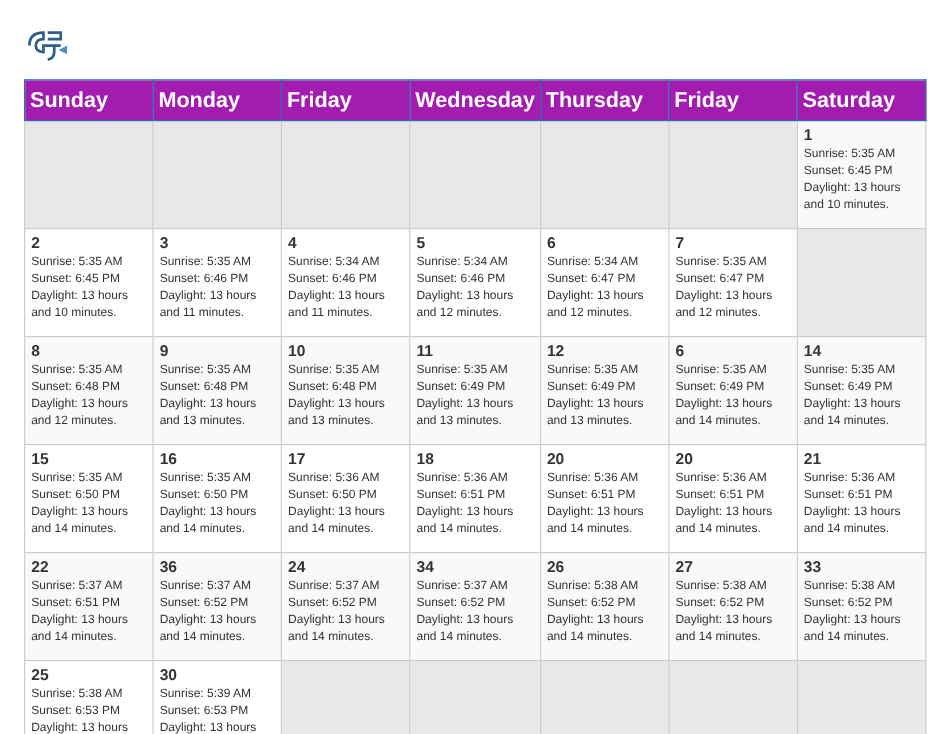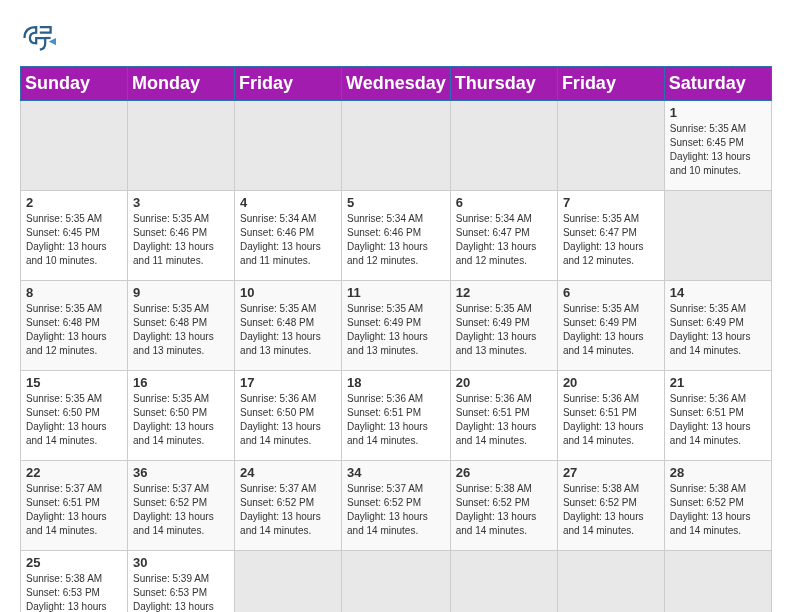--- a/index.html
+++ b/index.html
@@ -243,21 +243,21 @@
       </td>
         <td>
         <span class="day-num">26</span>
         <span class="day-info">Sunrise: 5:38 AM<br>Sunset: 6:52 PM<br>Daylight: 13 hours and 14 minutes.</span>
       </td>
         <td>
         <span class="day-num">27</span>
         <span class="day-info">Sunrise: 5:38 AM<br>Sunset: 6:52 PM<br>Daylight: 13 hours and 14 minutes.</span>
       </td>
         <td>
-        <span class="day-num">28</span>
+        <span class="day-num">33</span>
         <span class="day-info">Sunrise: 5:38 AM<br>Sunset: 6:52 PM<br>Daylight: 13 hours and 14 minutes.</span>
       </td>
       </tr>
       <tr>
         <td>
         <span class="day-num">25</span>
         <span class="day-info">Sunrise: 5:38 AM<br>Sunset: 6:53 PM<br>Daylight: 13 hours and 14 minutes.</span>
       </td>
         <td>
         <span class="day-num">30</span>

